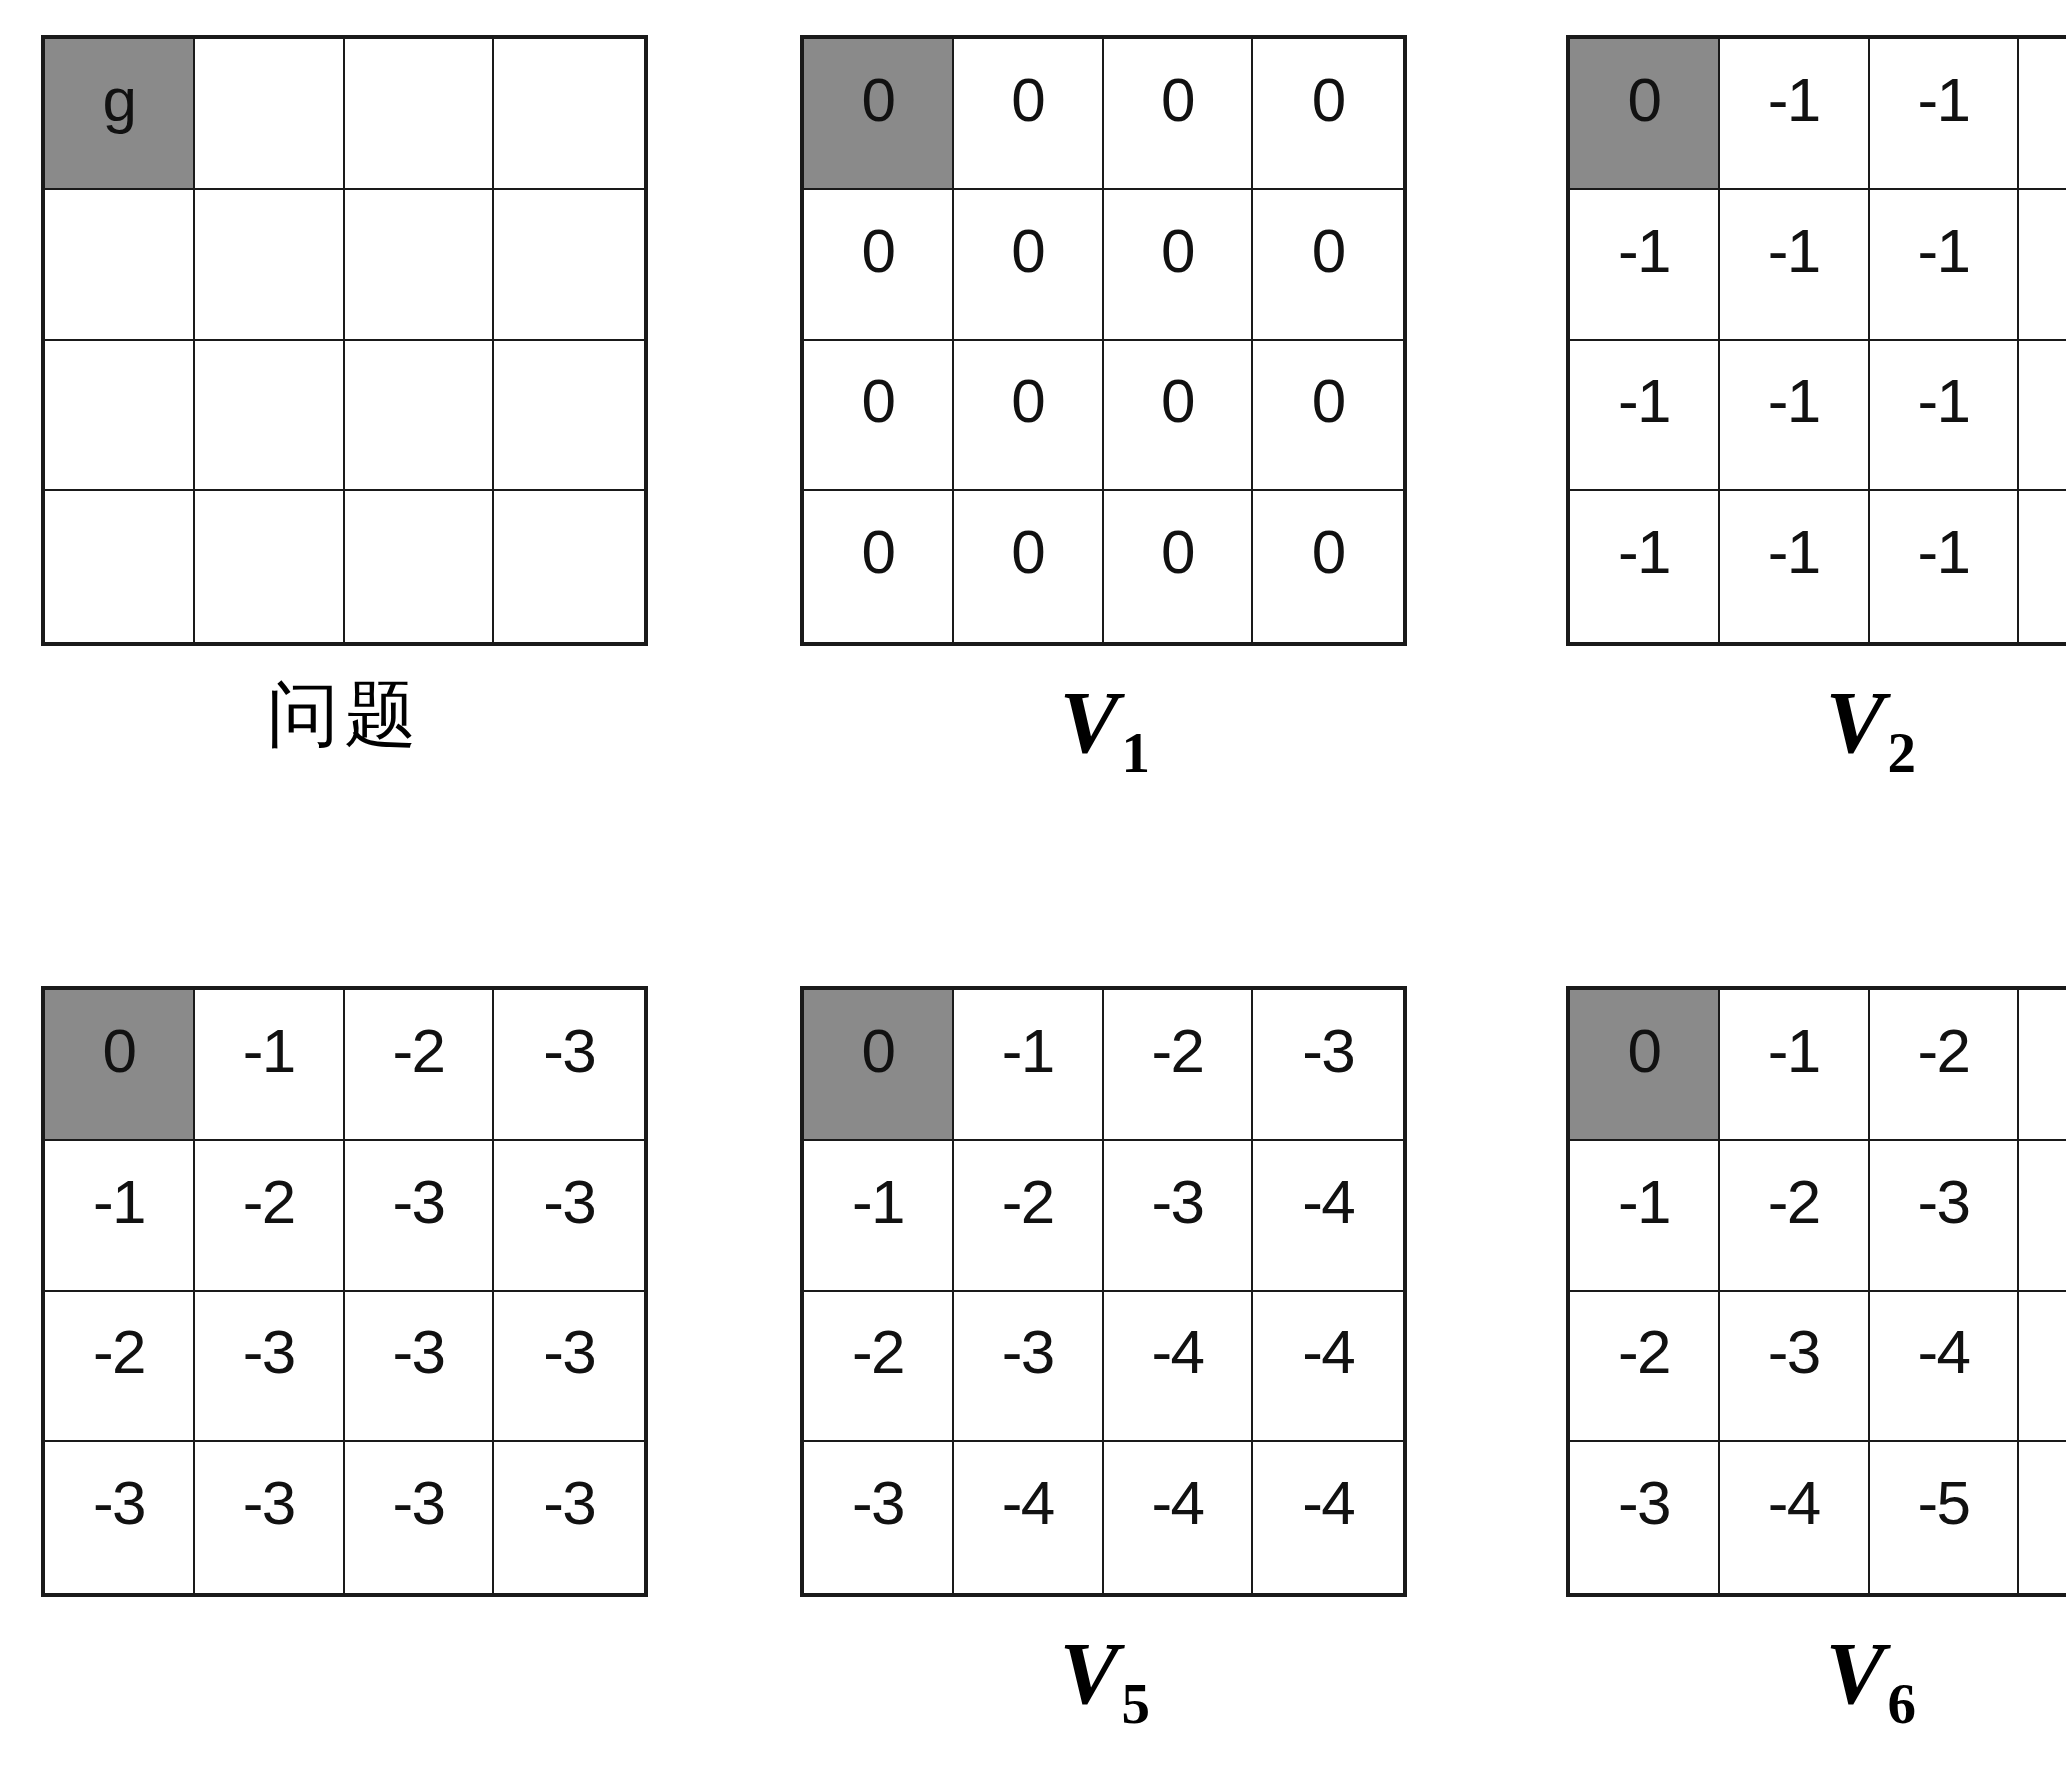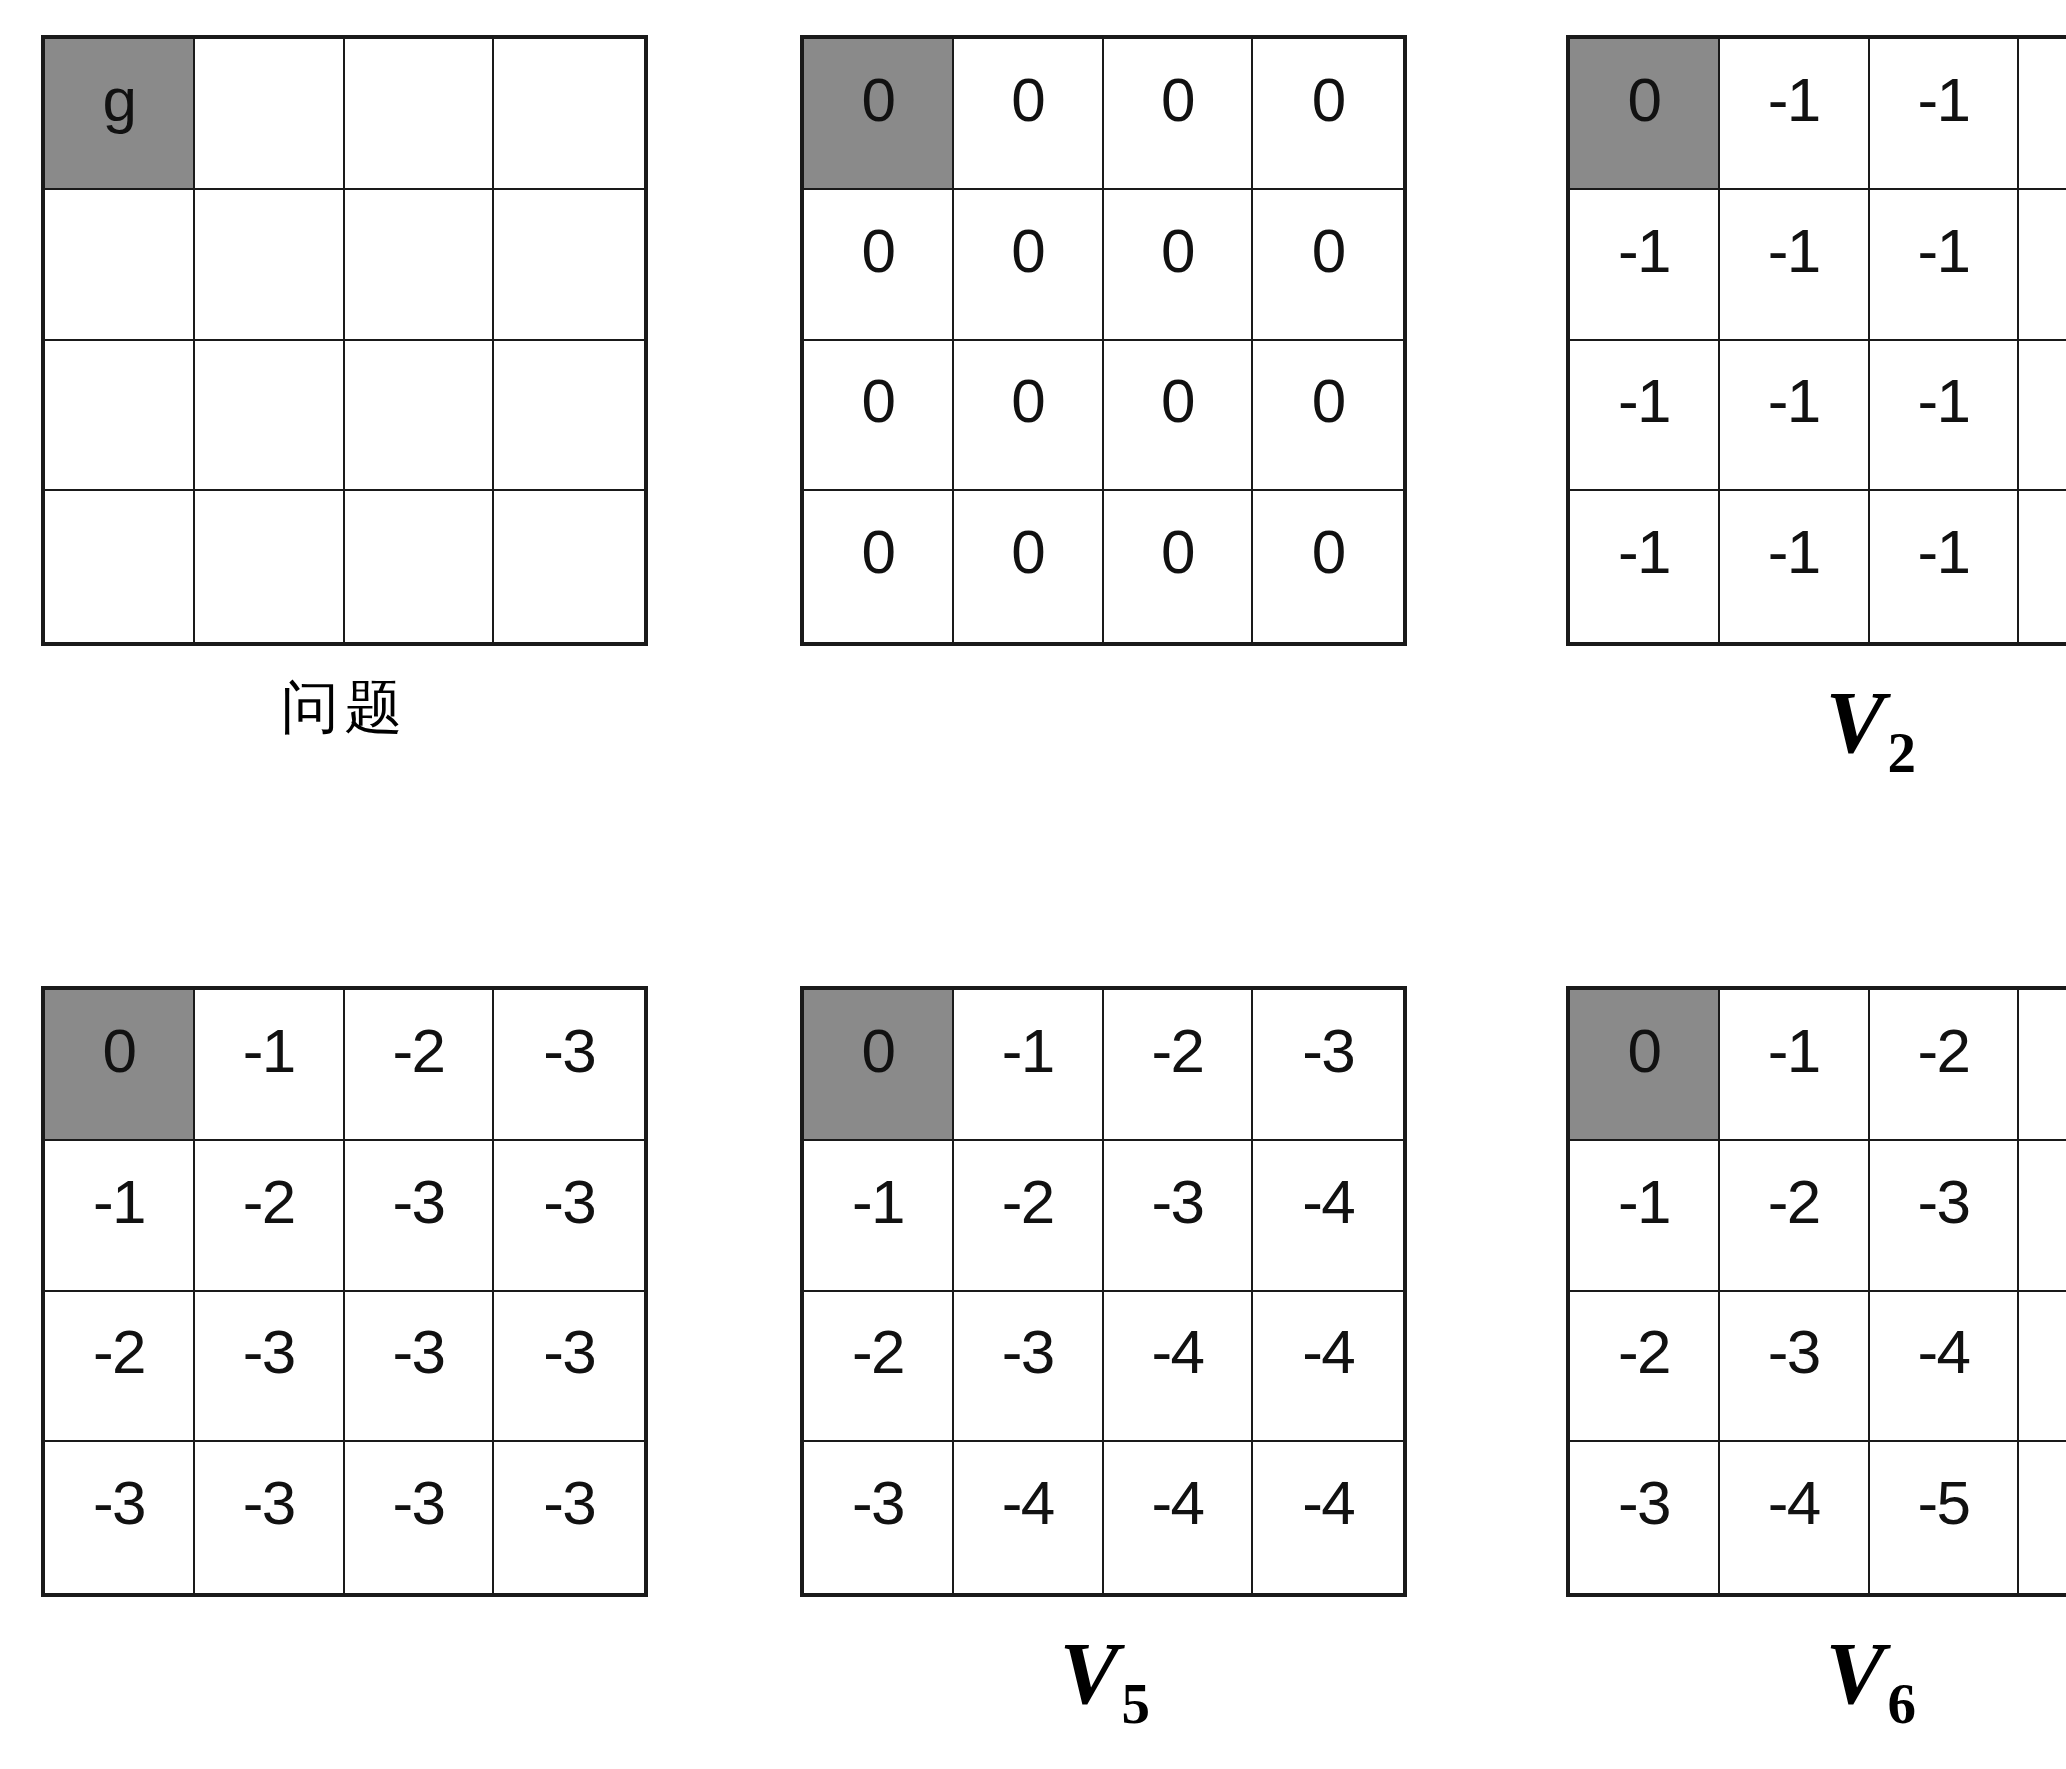--- a/index.html
+++ b/index.html
@@ -85,21 +85,21 @@
     font-size: 57px;
     line-height: 1;
     color: #000000;
     position: relative;
     top: 20px;
     left: 2.5px;
   }
   .caption.cjk {
     font-family: "DejaVu Serif", serif;
     font-weight: normal;
-    font-size: 58px;
+    font-size: 72px;
     line-height: 1;
     color: #000000;
     letter-spacing: 5.8px;
   }
 </style>
 </head>
 <body>
 
 <div id="board">
     <div class="panel" style="left: 41px; top: 35px;">
@@ -199,20 +199,21 @@
         <div class="cell">
           <span class="val">0</span>
         </div>
         <div class="cell">
           <span class="val">0</span>
         </div>
         <div class="cell">
           <span class="val">0</span>
         </div>
       </div>
+      <div class="caption"><span class="vsym">V</span><span class="vsub">1</span></div>
     </div>
     <div class="panel" style="left: 1566px; top: 35px;">
       <div class="grid">
         <div class="cell goal">
           <span class="val">0</span>
         </div>
         <div class="cell">
           <span class="val">-1</span>
         </div>
         <div class="cell">

